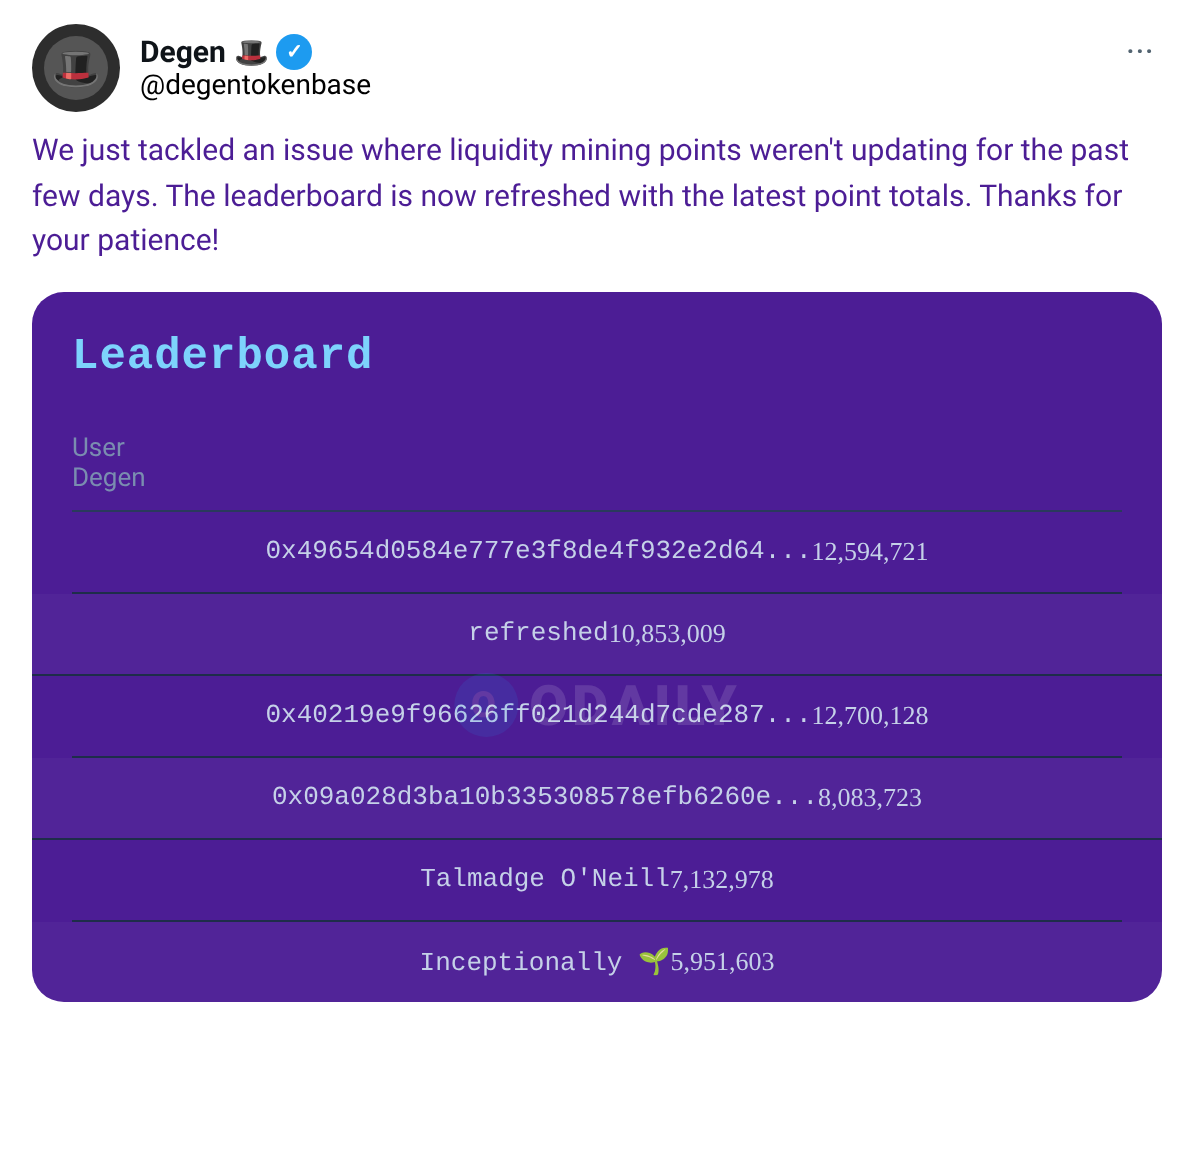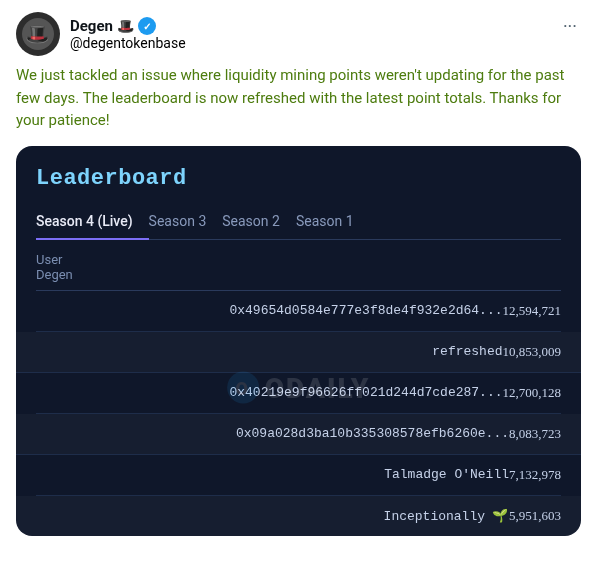--- a/index.html
+++ b/index.html
@@ -81,28 +81,28 @@
     .more-icon {
       color: #536471;
       font-size: 18px;
       cursor: pointer;
       padding: 4px;
     }
 
     
     .tweet-text {
       font-size: 15px;
-      color: #4d7c0f;
+      color: #4c1d95;
       line-height: 1.5;
       margin-bottom: 14px;
     }
 
     
     .leaderboard-card {
-      background: #0f172a;
+      background: #4c1d95;
       border-radius: 16px;
       padding: 20px 20px 0 20px;
       overflow: hidden;
     }
     .leaderboard-title {
       font-family: 'Courier New', Courier, monospace;
       color: #7dd3fc;
       font-size: 22px;
       font-weight: 700;
       letter-spacing: 0.5px;
@@ -156,21 +156,21 @@
     .col-user {
       font-size: 13px;
       color: #7a8db0;
     }
     .col-degen {
       font-size: 13px;
       color: #7a8db0;
     }
     .table-row {
       display: flex;
-      justify-content: flex-end;
+      justify-content: center;
       align-items: center;
       padding: 12px 0;
       border-bottom: 1px solid #1e2d4a;
     }
     .table-row:nth-child(odd) {
       background: rgba(255,255,255,0.03);
       margin: 0 -20px;
       padding: 12px 20px;
     }
     .row-user {
@@ -240,26 +240,20 @@
     </div>
   </div>
   <span class="more-icon">···</span>
 </div>
 
 <p class="tweet-text">We just tackled an issue where liquidity mining points weren't updating for the past few days. The leaderboard is now refreshed with the latest point totals. Thanks for your patience!</p>
 
 <div class="leaderboard-card">
   <div class="leaderboard-title">Leaderboard</div>
 
-  <div class="tabs">
-    <div class="tab active">Season 4 (Live)</div>
-    <div class="tab">Season 3</div>
-    <div class="tab">Season 2</div>
-    <div class="tab">Season 1</div>
-  </div>
 
   <div class="leaderboard-body">
     <div class="watermark">
       <span class="watermark-logo">O</span>
       <span>ODAILY</span>
     </div>
 
     <div class="leaderboard-table">
       <div class="table-header">
         <span class="col-user">User</span>

